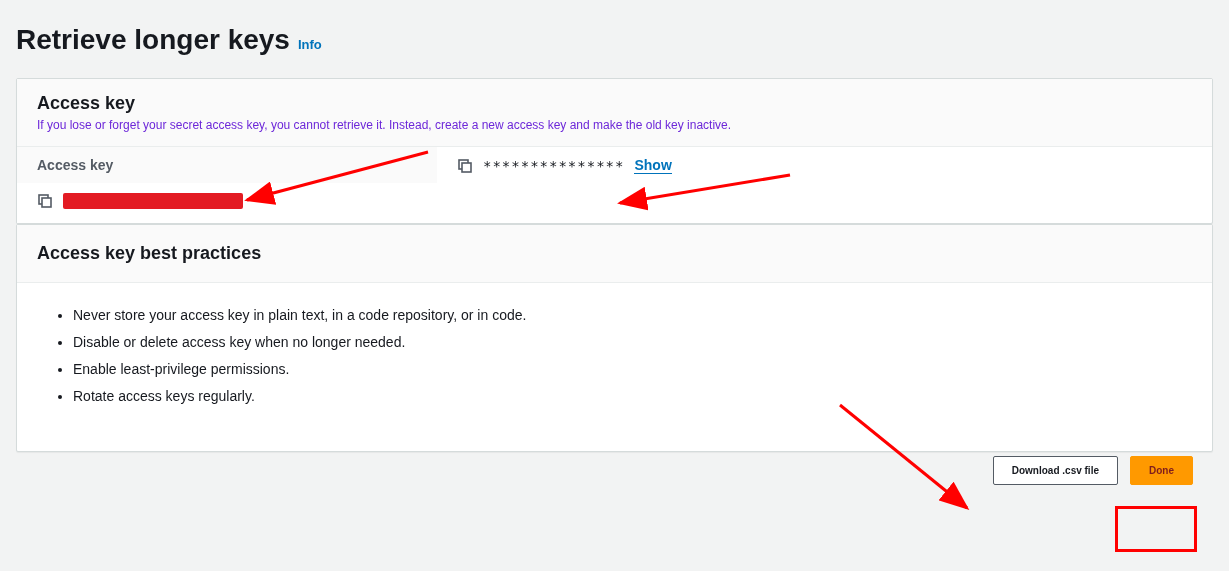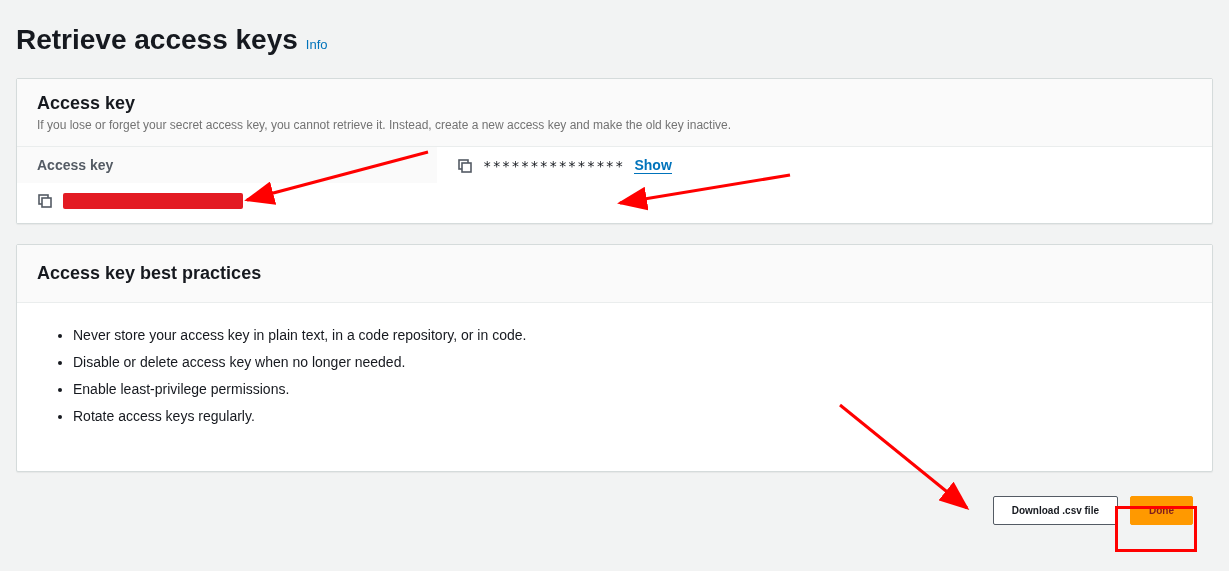--- a/index.html
+++ b/index.html
@@ -18,44 +18,43 @@
       margin: 8px 0 22px 0;
     }
     .page-title {
       font-size: 28px;
       font-weight: 700;
       color: #16191f;
     }
     .info-link {
       font-size: 13px;
       color: #0073bb;
-      font-weight: 400;
+      font-weight: 700;
       cursor: pointer;
     }
     .panel {
       background: #ffffff;
       border: 1px solid #d5dbdb;
       border-radius: 2px;
       box-shadow: 0 1px 1px rgba(0,0,0,0.05);
-      margin-bottom: 20px;
     }
     .panel-header {
       padding: 14px 20px 14px 20px;
       background: #fafafa;
       border-bottom: 1px solid #eaeded;
     }
     .panel-title {
       font-size: 18px;
       font-weight: 700;
       color: #16191f;
       margin: 0 0 4px 0;
     }
     .panel-desc {
       font-size: 12px;
-      color: #737373;
+      color: #6d28d9;
       margin: 0;
     }
     .key-table {
       display: flex;
       width: 100%;
     }
     .key-col {
       flex: 0 0 auto;
       padding: 0;
     }
@@ -152,21 +151,21 @@
     .highlight-box {
       position: absolute;
       border: 3px solid #ff0000;
       pointer-events: none;
     }
   </style>
 </head>
 <body>
 
 <div class="page-title-row">
-  <span class="page-title">Retrieve access keys</span>
+  <span class="page-title">Retrieve longer keys</span>
   <span class="info-link">Info</span>
 </div>
 
 <div class="panel">
   <div class="panel-header">
     <div class="panel-title">Access key</div>
     <div class="panel-desc">If you lose or forget your secret access key, you cannot retrieve it. Instead, create a new access key and make the old key inactive.</div>
   </div>
   <div class="key-table">
     <div class="key-col left">

